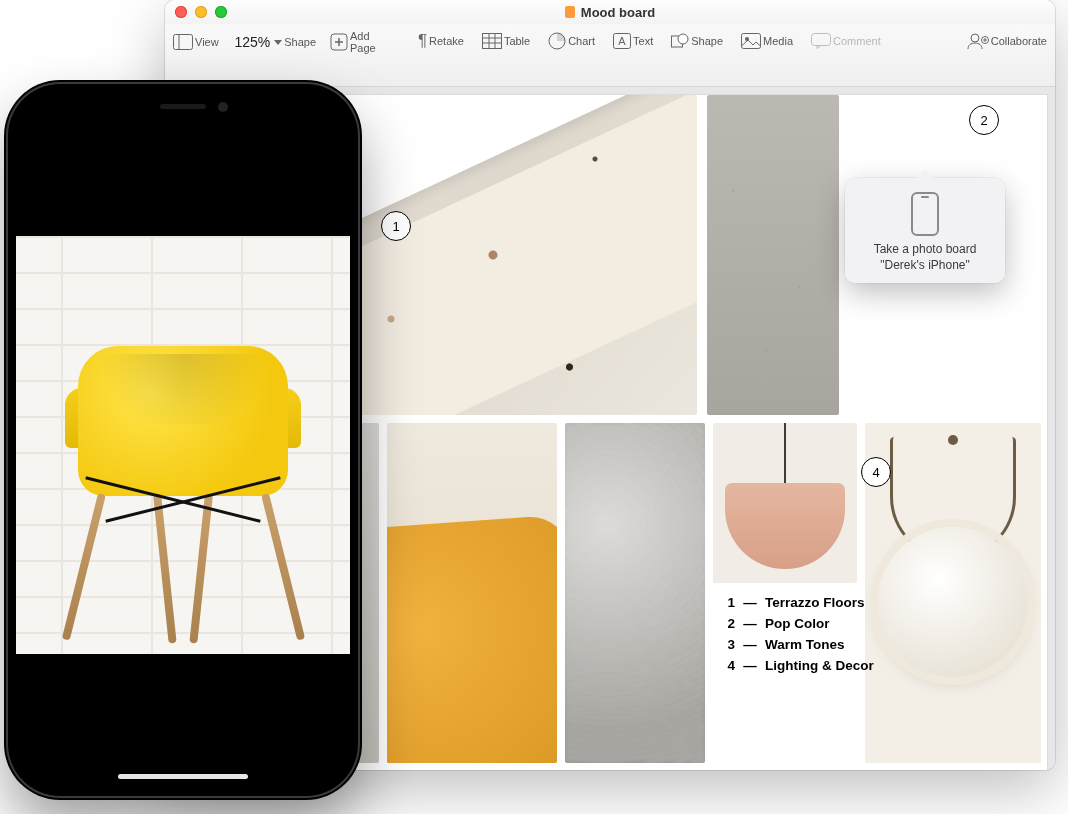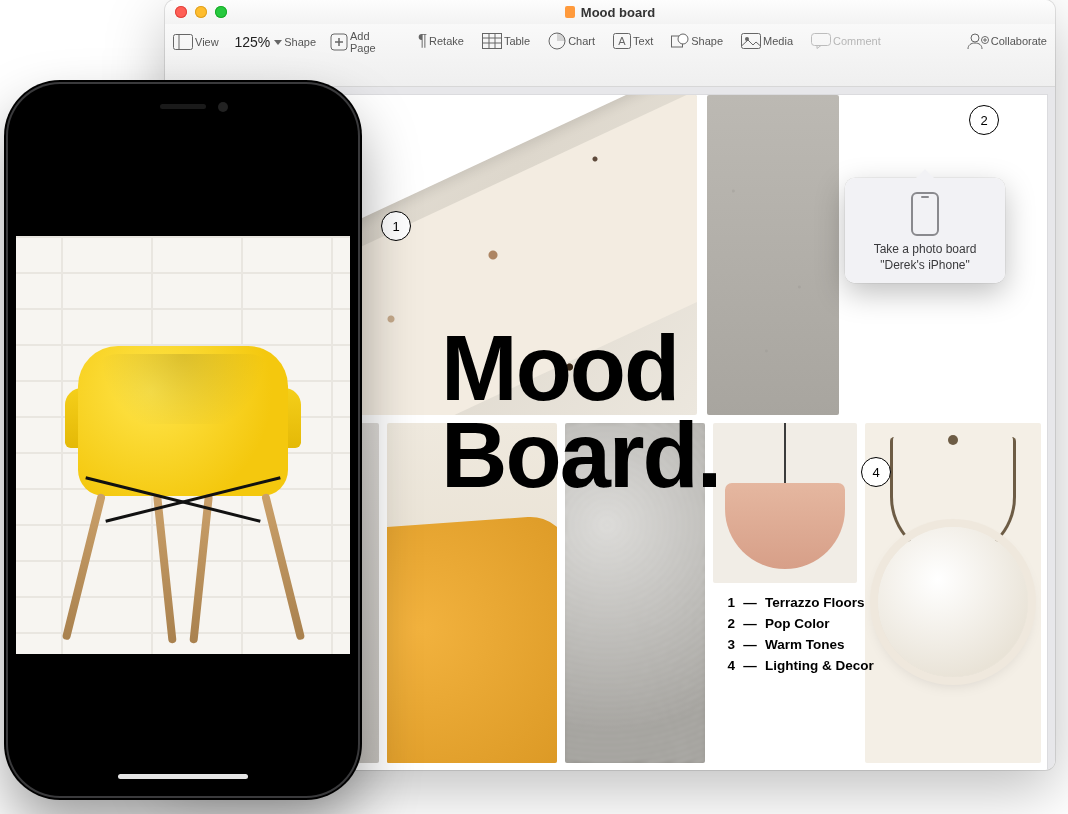--- a/index.html
+++ b/index.html
@@ -424,24 +424,20 @@
         <div class="tile lamp" style="left:540px; top:328px; width:144px; height:160px;">
           <div class="cord"></div>
             <div class="shade"></div>
         </div>
         <div class="tile mirror" style="left:692px; top:328px; width:176px; height:340px;">
           <div class="hook"></div>
             <div class="strap"></div>
             <div class="glass"></div>
         </div>
 
-        <div class="headline">
-          <div>Mood</div>
-          <div>Board.</div>
-        </div>
 
         <div class="legend">
           <div class="row">
               <span class="num">1</span>
               <span class="dash">—</span>
               <span>Terrazzo Floors</span>
             </div>
           <div class="row">
               <span class="num">2</span>
               <span class="dash">—</span>

